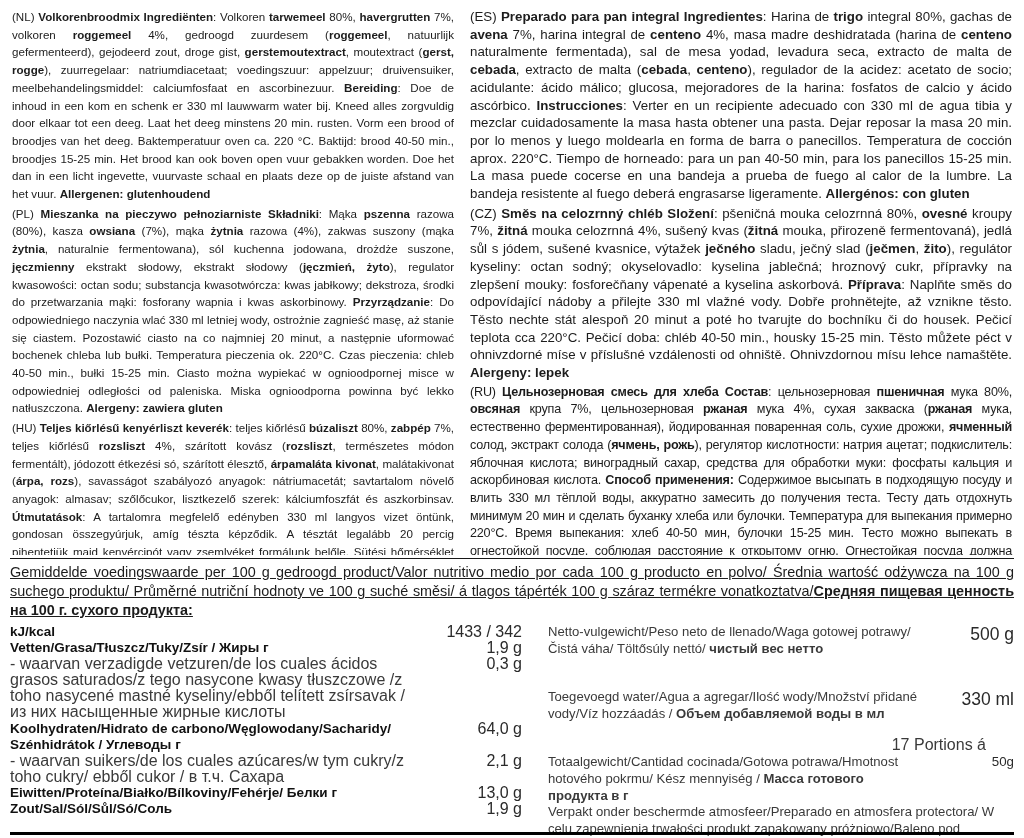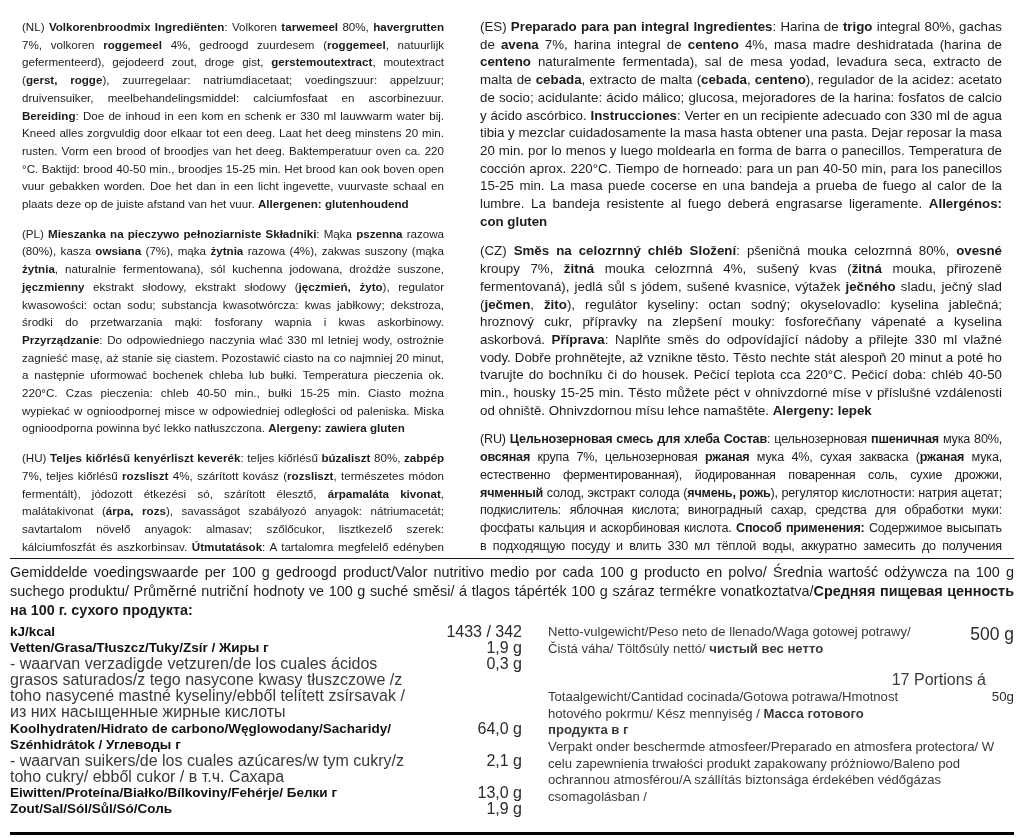--- a/index.html
+++ b/index.html
@@ -8,27 +8,27 @@
     font-family:"Liberation Sans", sans-serif;
     position:relative; box-sizing:border-box;
     padding:6px 10px 0 10px; margin:0 auto; overflow:hidden;
   }
   b { font-weight:bold; }
 
   
   .cols { display:flex; gap:12px; height:549px; overflow:hidden; }
   .col-left  { width:446px; flex:none; font-size:11.6px; line-height:17.7px; text-align:justify; }
   .col-right { flex:1; font-size:13.3px; line-height:17.7px; text-align:justify; }
-  .para { margin:12px; }
+  .para { margin:2px; }
   .para-ru { font-size:12.6px; letter-spacing:-0.2px; }
 
   .sep { border:none; border-top:1.7px solid #161616; margin:3px 0 4px 0; }
 
   
-  .nut-header { font-size:14.4px; line-height:19px; text-align:justify; margin:0; }
+  .nut-header { font-size:14.4px; line-height:19px; text-align:justify; margin:0;text-decoration:underline; }
 
   
   .nut-body { display:flex; margin-top:4px; }
   .nut-left { width:512px; flex:none; }
   .nut-row { display:flex; align-items:flex-start;gap:29px; }
   .nut-row .lbl { flex:1; font-size:16px; line-height:16.1px; color:#3a3a3a; }
   .nut-row .lbl.main { font-weight:bold; font-size:13.5px; color:#111; }
   .nut-row .val { width:80px; flex:none; text-align:right; white-space:nowrap;
                   font-size:16px; line-height:16.1px; color:#2a2a2a; }
 
@@ -98,20 +98,24 @@
         <span class="lbl main">Zout/Sal/Sól/Sůl/Só/Соль</span>
         <span class="val">1,9 g</span>
       </div>
     </div>
 
     <div class="nut-right">
       <div class="nr-row">
         <span class="lbl">Netto-vulgewicht/Peso neto de llenado/Waga gotowej potrawy/Čistá váha/ Töltősúly nettó/ <b>чистый вес нетто</b></span>
         <span class="val">500 g</span>
       </div>
+      <div class="nr-row nr-gap1">
+        <span class="lbl">Toegevoegd water/Agua a agregar/Ilość wody/Množství přidané vody/Víz hozzáadás / <b>Объем добавляемой воды в мл</b></span>
+        <span class="val">330 ml</span>
+      </div>
       <div class="portions">17 Portions á</div>
       <div class="nr-row">
         <span class="lbl">Totaalgewicht/Cantidad cocinada/Gotowa potrawa/Hmotnost hotového pokrmu/ Kész mennyiség / <b>Масса готового продукта в г</b></span>
         <span class="val small">50g</span>
       </div>
       <div class="nr-row">
         <span class="lbl">Verpakt onder beschermde atmosfeer/Preparado en atmosfera protectora/ W celu zapewnienia trwałości produkt zapakowany próżniowo/Baleno pod ochrannou atmosférou/A szállítás biztonsága érdekében védőgázas csomagolásban / </span>
       </div>
     </div>
 

